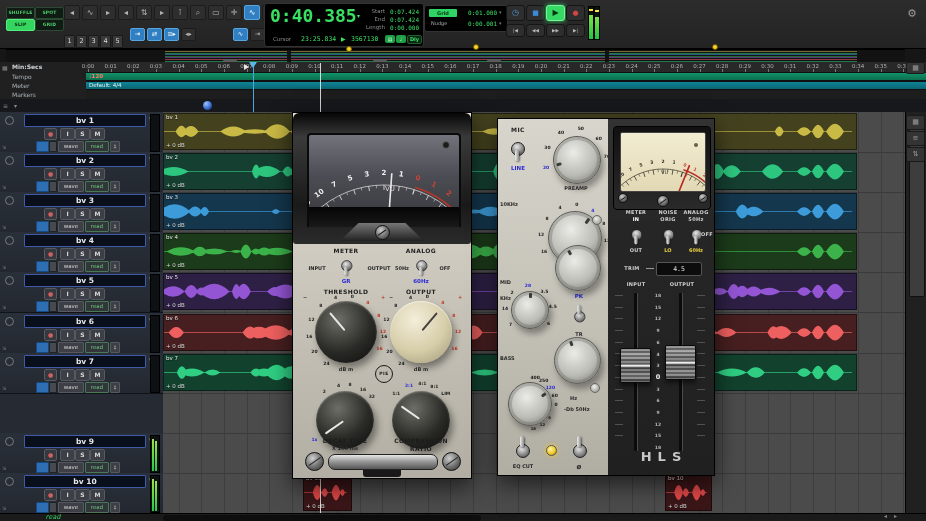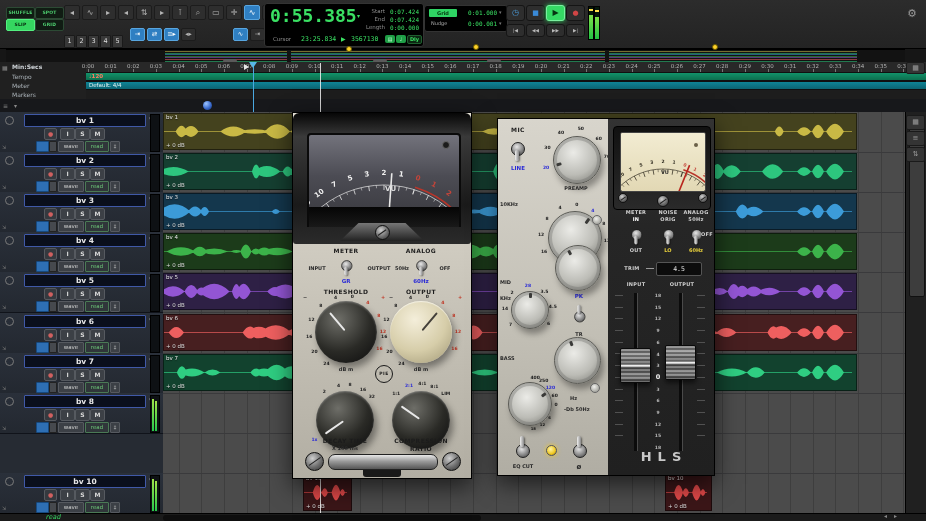--- a/index.html
+++ b/index.html
@@ -132,42 +132,42 @@
   .fdash{position:absolute;width:8px;background-image:repeating-linear-gradient(180deg,#606060 0,#606060 1px,transparent 1px,transparent 11.7px);opacity:.75;}
   .fcap{position:absolute;width:29px;height:33px;border:1px solid #0a0a0a;border-radius:2px;
      background:linear-gradient(180deg,#777 0%,#999 18%,#666 42%,#e8e8e8 50%,#555 58%,#8a8a8a 82%,#4a4a4a 100%);
      box-shadow:0 3px 5px rgba(0,0,0,.55);}
   .fcap::after{content:"";position:absolute;inset:0;background:repeating-linear-gradient(180deg,rgba(255,255,255,.18) 0 2px,rgba(0,0,0,.28) 2px 4px);}
   .fscalelbl{position:absolute;left:0;width:100%;text-align:center;transform:translateY(-50%);font-size:4.5px;color:#b8b8b8;font-weight:bold;}
   .fscalelbl.zero{font-size:6.5px;color:#efefef;}
   #hlslogo{position:absolute;left:26px;top:330px;width:60px;text-align:center;font-size:13px;color:#c8c8c8;letter-spacing:6px;font-weight:bold;}
   .led{position:absolute;width:9px;height:9px;border-radius:50%;background:radial-gradient(circle at 40% 35%,#fff4a8,#f0c820 60%,#906e08);box-shadow:0 0 4px #f0c820;border:1px solid #555;}
   .minibtn{position:absolute;width:8px;height:8px;border-radius:50%;background:radial-gradient(circle at 40% 35%,#f0f0ec,#a8a8a2 70%);border:1px solid #666;}
-  .vutxt{position:absolute;font-weight:bold;}
+  .vutxt{position:absolute;font-weight:normal;}
   .sphere{position:absolute;width:9px;height:9px;border-radius:50%;background:radial-gradient(circle at 35% 30%,#9cc4ff,#3a6acc 55%,#122a66);}
   .smicon{position:absolute;font-size:6px;color:#8a8a8a;}
 </style>
 </head>
 <body>
 
 <div id="app">
 
   <div id="toolbar">
     <div class="modebtn" style="left:6px;top:7px;">SHUFFLE</div>
     <div class="modebtn" style="left:35px;top:7px;">SPOT</div>
     <div class="modebtn active" style="left:6px;top:19px;">SLIP</div>
     <div class="modebtn" style="left:35px;top:19px;">GRID</div>
 
     <div id="tools1" class="abs" style="left:64px;top:5px;"><span class="tbtn">◂</span><span class="tbtn">∿</span><span class="tbtn">▸</span><span class="tbtn">◂</span><span class="tbtn">⇅</span><span class="tbtn">▸</span><span class="tbtn">⊺</span><span class="tbtn">⌕</span><span class="tbtn">▭</span><span class="tbtn">✛</span><span class="tbtn active">∿</span><span class="tbtn">◁)</span><span class="tbtn">✎</span></div>
     <div id="presets" class="abs" style="left:64px;top:28px;"><span class="preset">1</span><span class="preset">2</span><span class="preset">3</span><span class="preset">4</span><span class="preset">5</span></div>
     <div id="tools2a" class="abs" style="left:130px;top:28px;"><span class="tbtn small active">⇥</span><span class="tbtn small active">⇄</span><span class="tbtn small active">≡▸</span><span class="tbtn small">◂▸</span></div>
     <div id="tools2b" class="abs" style="left:233px;top:28px;"><span class="tbtn small active">∿</span><span class="tbtn small">⇥</span><span class="tbtn small">▦</span></div>
 
     <div id="counterpanel">
-      <div id="maintime">0:55.385</div>
+      <div id="maintime">0:40.385</div>
       <span class="abs" style="left:92px;top:8px;font-size:6px;color:#3ae063;">▾</span>
       <span class="sel-lab" style="left:98px;top:4px;">Start</span>
       <span class="sel-val" style="left:120px;top:4px;">0:07.424</span>
       <span class="sel-lab" style="left:98px;top:12px;">End</span>
       <span class="sel-val" style="left:120px;top:12px;">0:07.424</span>
       <span class="sel-lab" style="left:98px;top:20px;">Length</span>
       <span class="sel-val" style="left:120px;top:20px;">0:00.000</span>
       <span class="abs curlab" style="left:8px;top:32px;">Cursor</span>
       <span class="abs curval" style="left:36px;top:31px;">23:25.834</span>
       <span class="abs" style="left:76px;top:31px;font-size:6px;color:#3ae063;">▶</span>
@@ -458,23 +458,23 @@
         <div class="tbt" style="left: 75px;">S</div>
         <div class="tbt" style="left: 90px;">M</div>
         <div class="tsm" style="left: 36px; width: 11px; background: rgb(46, 111, 180); border: 1px solid rgb(23, 74, 128);"></div>
         <div class="tsm" style="left: 49px; width: 6px; background: rgb(70, 73, 78); border: 1px solid rgb(34, 34, 34);"></div>
         <div class="tsm" style="left: 58px; width: 24px; background: rgb(60, 64, 70); border: 1px solid rgb(86, 90, 96); color: rgb(208, 208, 208);">wave</div>
         <div class="tsm" style="left: 85px; width: 22px; background: rgb(48, 54, 58); border: 1px solid rgb(74, 122, 85); color: rgb(108, 197, 119);">read</div>
         <div class="tsm" style="left: 110px; width: 8px; background: rgb(60, 64, 70); border: 1px solid rgb(86, 90, 96); color: rgb(187, 187, 187); font-size: 5px;">‡</div>
         <span class="tmini">⇲</span>
         <div class="tmeter"></div>
       </div>
-      <div class="thead" style="top: 280.7px;">
+      <div class="thead" style="top: 320.8px;">
         <div class="tcirc"></div>
-        <div class="tname">bv 8</div>
+        <div class="tname">bv 9</div>
         <span class="tcaret">▾</span>
         <div class="trec">●</div>
         <div class="tbt" style="left: 60px;">I</div>
         <div class="tbt" style="left: 75px;">S</div>
         <div class="tbt" style="left: 90px;">M</div>
         <div class="tsm" style="left: 36px; width: 11px; background: rgb(46, 111, 180); border: 1px solid rgb(23, 74, 128);"></div>
         <div class="tsm" style="left: 49px; width: 6px; background: rgb(70, 73, 78); border: 1px solid rgb(34, 34, 34);"></div>
         <div class="tsm" style="left: 58px; width: 24px; background: rgb(60, 64, 70); border: 1px solid rgb(86, 90, 96); color: rgb(208, 208, 208);">wave</div>
         <div class="tsm" style="left: 85px; width: 22px; background: rgb(48, 54, 58); border: 1px solid rgb(74, 122, 85); color: rgb(108, 197, 119);">read</div>
         <div class="tsm" style="left: 110px; width: 8px; background: rgb(60, 64, 70); border: 1px solid rgb(86, 90, 96); color: rgb(187, 187, 187); font-size: 5px;">‡</div>

